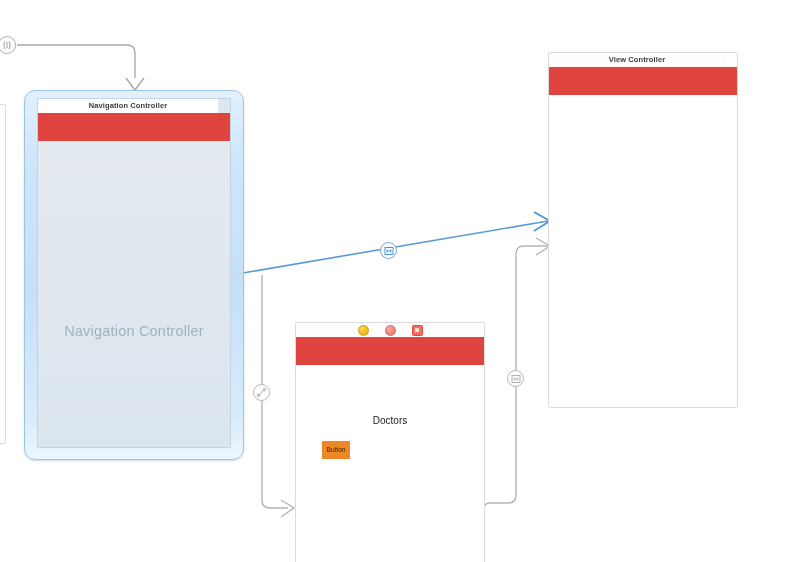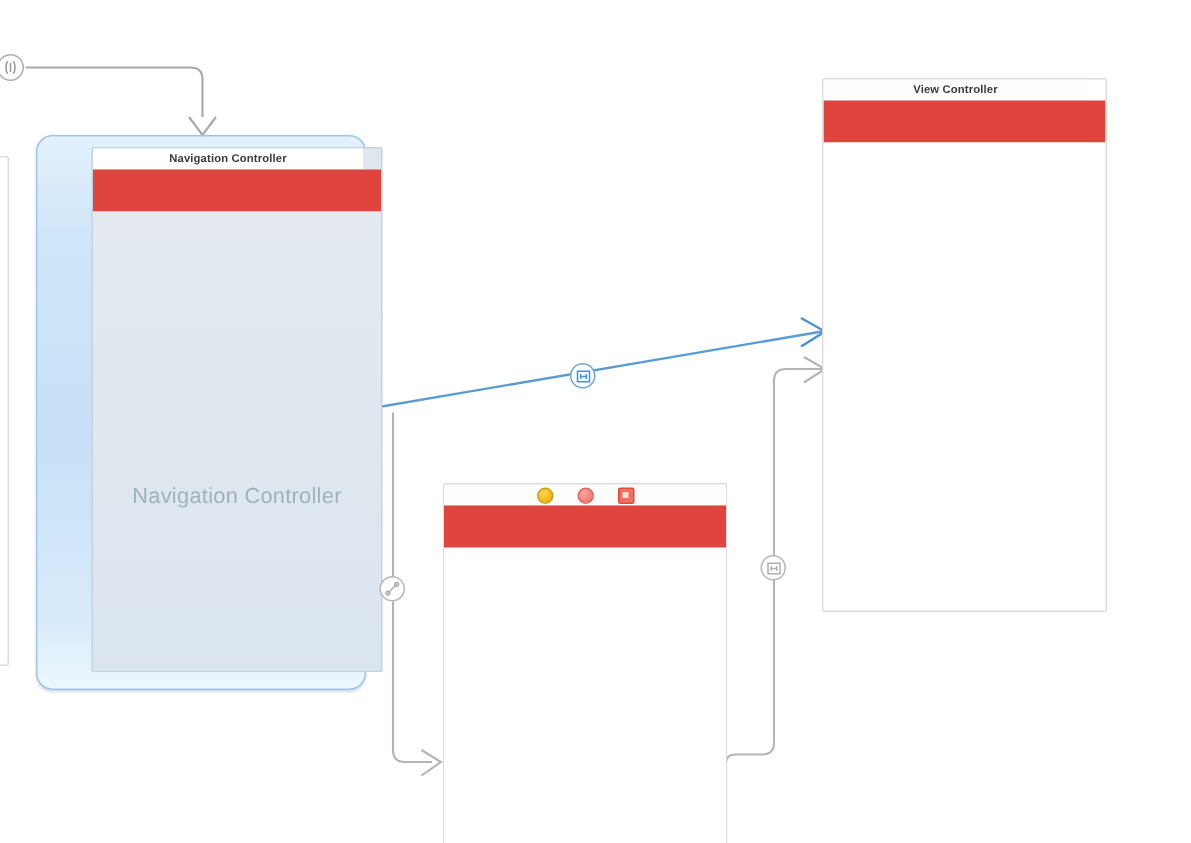--- a/index.html
+++ b/index.html
@@ -106,21 +106,20 @@
     box-sizing: border-box;
   }
   #nav-scene {
     left: 13px;
     top: 8px;
     width: 194px;
     height: 350px;
     border: 1px solid #c2d4e2;
     background: #dfe7ee;
     border-radius: 1px;
-    margin-left: 24px;
   }
   #nav-scene .scene-title {
     background: #ffffff;
     border-bottom: 1px solid #e0e0e0;
   }
   #nav-scene .navbar { top: 14px; }
   #nav-scene .scene-body {
     top: 42px;
     background: linear-gradient(180deg, #e4eaf0 0%, #dbe5ee 100%);
   }
@@ -281,20 +280,24 @@
     </div>
   </div>
 
   <div class="scene" id="doctors-scene">
     <div class="scene-dock">
       <span class="dock-icon vc"></span>
       <span class="dock-icon fr"></span>
       <span class="dock-icon exit"></span>
     </div>
     <div class="navbar"></div>
+    <div class="scene-body">
+      <div id="doctors-title">Doctors</div>
+      <div id="doctors-button">Button</div>
+    </div>
   </div>
 
   <div class="scene" id="vc-scene">
     <div class="scene-title">View Controller</div>
     <div class="navbar"></div>
     <div class="scene-body"></div>
   </div>
 
   <div class="badge blue" id="segue-badge-relationship">
     <svg width="10" height="10" viewBox="0 0 10 10">

